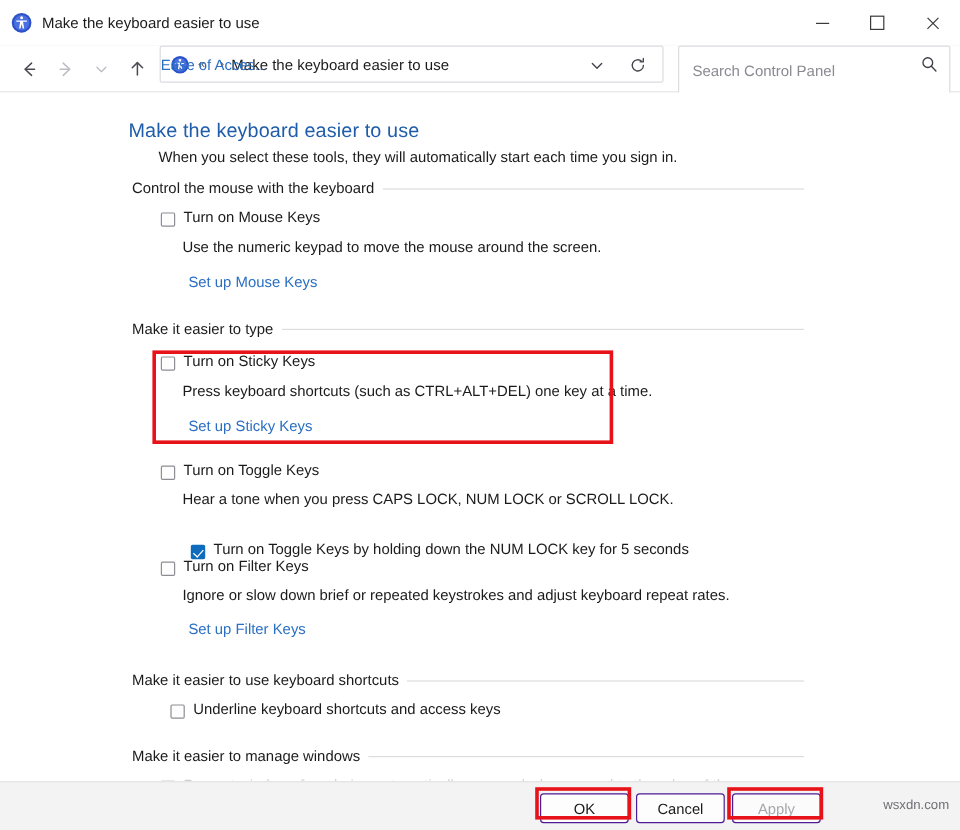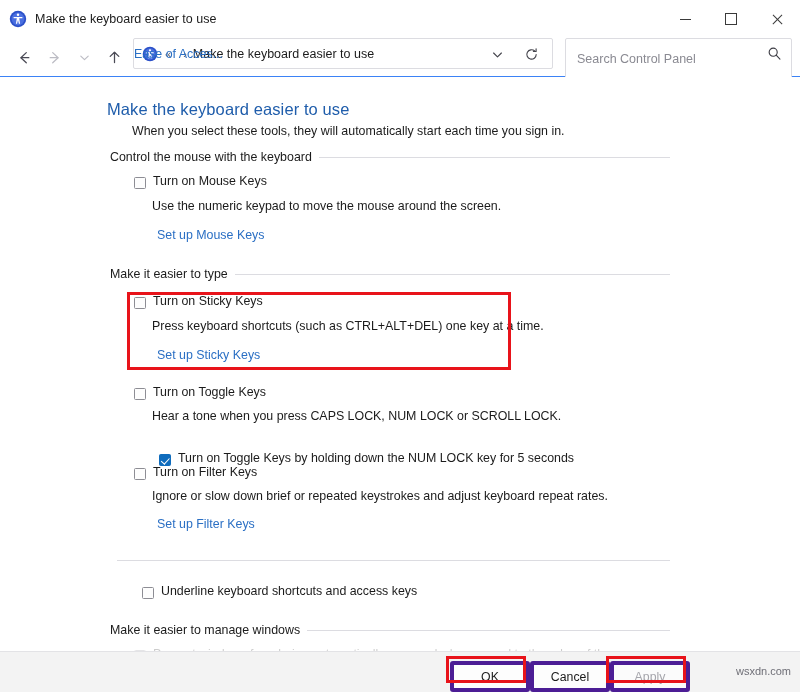--- a/index.html
+++ b/index.html
@@ -2,21 +2,21 @@
 <html><head>
 <meta charset="utf-8">
 <style>
   html,body{margin:0;padding:0;}
   body{
     width:800px;height:692px;overflow:hidden;
     background:#ffffff;
     font-family:"Liberation Sans", sans-serif;
     -webkit-font-smoothing:antialiased;
   }
-  .window{position:relative;width:800px;height:692px;background:#3b82f6;}
+  .window{position:relative;width:800px;height:692px;background:#e5e5e5;}
 
   
   .titlebar{
     position:absolute;left:0;top:0;width:800px;height:38px;
     background:#ffffff;display:flex;align-items:center;
   }
   .title-icon{margin-left:9px;width:18px;height:18px;display:block;}
   .title-text{
     margin-left:8px;font-size:12.5px;color:#1b1b1b;white-space:nowrap;
   }
@@ -114,21 +114,21 @@
 
   
   .redbox{position:absolute;border:3px solid #e8131a;box-sizing:border-box;pointer-events:none;}
 
   
   .footer{
     position:absolute;left:0;top:651px;width:800px;height:41px;
     background:#f3f3f3;border-top:1px solid #e3e3e6;
   }
   .btn{
-    position:absolute;top:9px;height:23px;border:4px solid #4c1d95;
+    position:absolute;top:9px;height:23px;border:1px solid #4c1d95;
     background:#fdfdfd;border-radius:3px;font-size:12.3px;color:#1b1b1b;
     display:flex;align-items:center;justify-content:center;
     font-family:"Liberation Sans",sans-serif;
   }
   .btn.disabled{color:#a6a6ac;background:#fbfbfb;}
   .watermark{
     position:absolute;right:9px;top:13px;font-size:11px;color:#6f6f77;
   }
 </style>
 </head>
@@ -258,20 +258,21 @@
 
     <div class="row" style="left:134px;top:388px;">
       <span class="cb"></span>
       <span class="cb-label">Turn on Filter Keys</span>
     </div>
     <div class="desc" style="left:152px;top:412px;">Ignore or slow down brief or repeated keystrokes and adjust keyboard repeat rates.</div>
     <div class="link" style="left:157px;top:440px;">Set up Filter Keys</div>
 
     <div class="group" style="top:483px;">
       <div class="group-head">
+        <span>Make it easier to use keyboard shortcuts</span>
         <span class="rule"></span>
       </div>
     </div>
     <div class="row" style="left:142px;top:507px;">
       <span class="cb"></span>
       <span class="cb-label">Underline keyboard shortcuts and access keys</span>
     </div>
 
     <div class="group" style="top:546px;">
       <div class="group-head">

